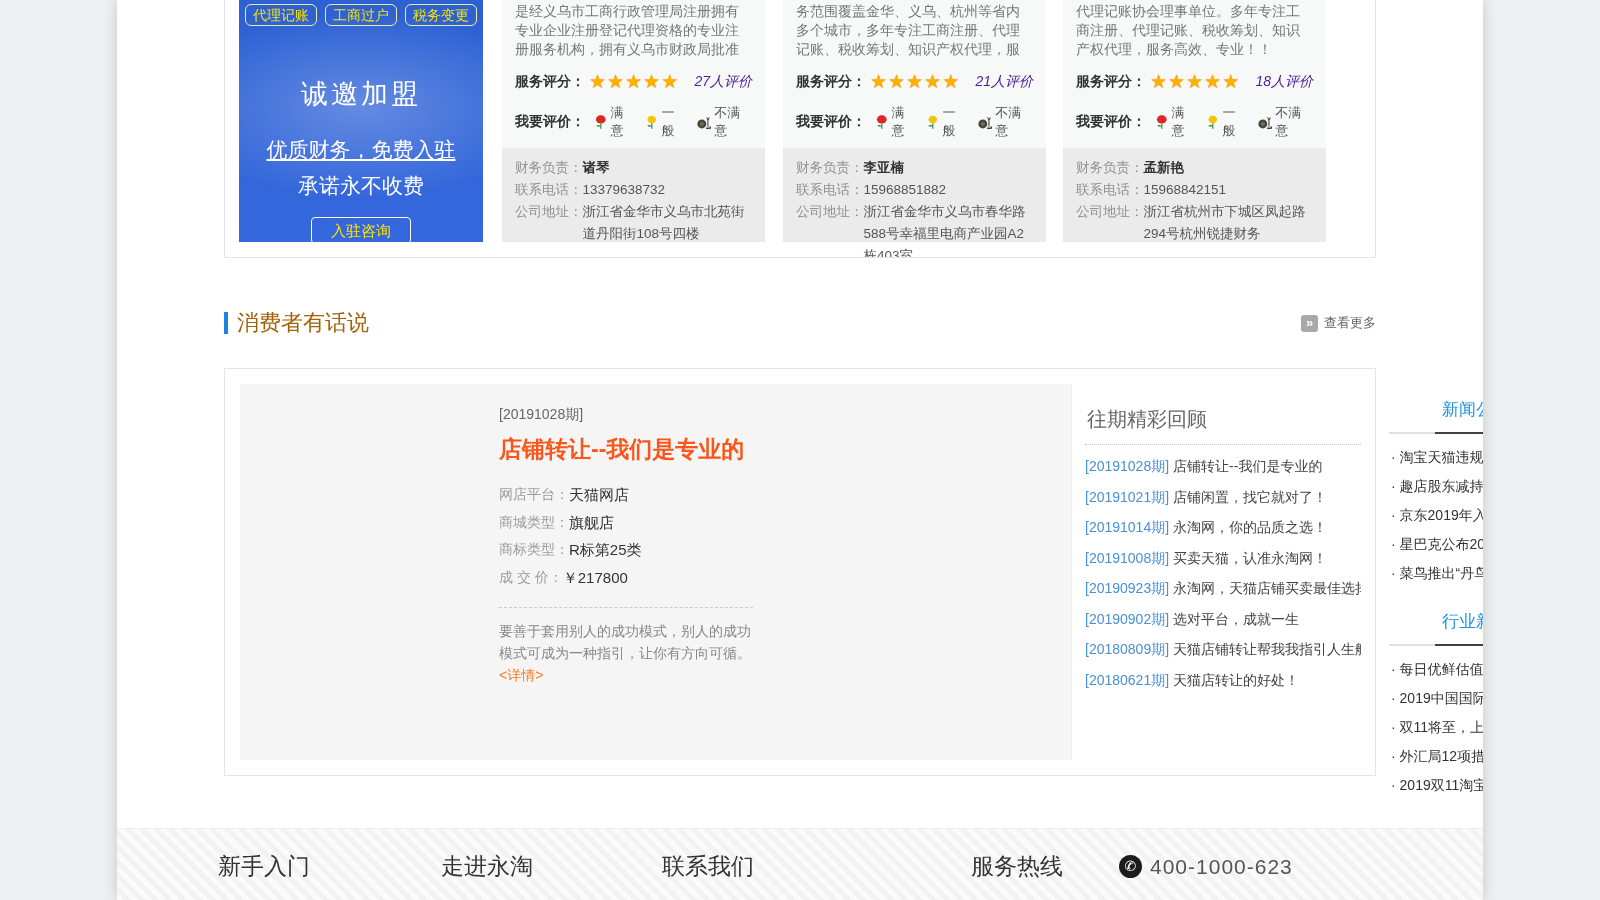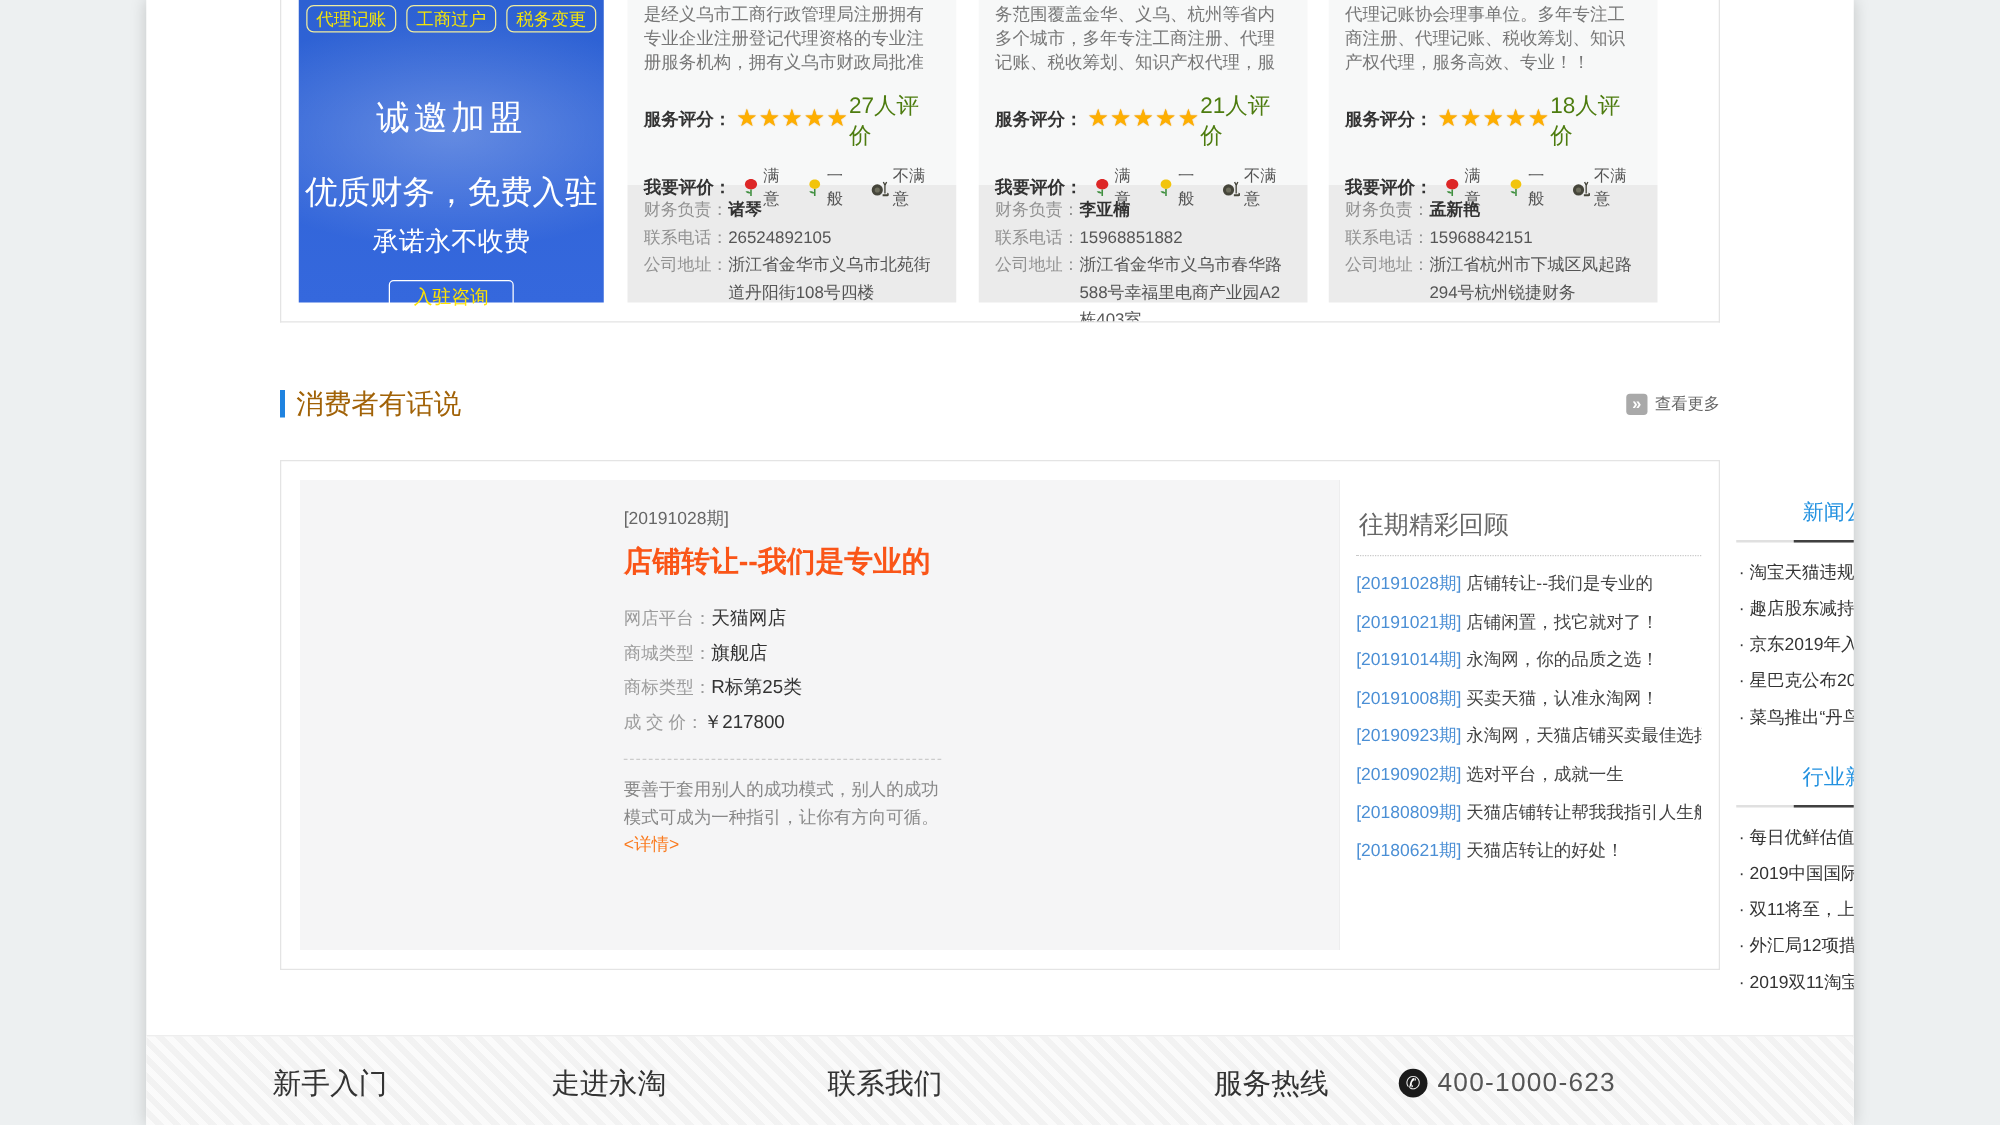--- a/index.html
+++ b/index.html
@@ -8,33 +8,33 @@
   .page { width:1366px; height:900px; margin:0 auto; background:#fff; box-shadow:0 0 12px rgba(0,0,0,.18); position:relative; overflow:hidden; }
   .container { width:1152px; margin:0 auto; }
 
   
   .top-box { border:1px solid #e4e4e4; border-top:none; height:258px; overflow:hidden; display:flex; align-items:flex-start; padding:0 0 16px 14px; background:#fff; }
   .promo { width:244px; height:242px; flex:none; color:#fff; text-align:center;
     background: radial-gradient(130% 62% at 50% 44%, rgba(255,255,255,.25), rgba(255,255,255,0) 62%), linear-gradient(180deg,#2d61d3,#3568dd); }
   .promo-tags { display:flex; justify-content:center; gap:8px; padding-top:4px; }
   .promo-tag { border:1px solid #f0eda0; color:#f4e40a; border-radius:6px; padding:1px 7px; font-size:14px; line-height:18px; }
   .promo-title { font-size:27px; letter-spacing:3px; margin-top:50px; }
-  .promo-line1 { font-size:26px; margin-top:24px; }
+  .promo-line1 { font-size:21px; margin-top:24px;text-decoration:underline; }
   .promo-line2 { font-size:21px; margin-top:8px; }
   .promo-btn { display:block; width:100px; margin:17px auto 0; border:1px solid #fff; border-radius:4px; color:#ffe400; font-size:15px; line-height:25px; cursor:pointer; }
 
   .card { width:263px; flex:none; margin-left:19px; }
   .card:nth-of-type(3){ margin-left:18px; } .card:nth-of-type(4){ margin-left:17px; }
   .card-top { background:#f7f8f8; padding:2px 13px 13px; height:148px; }
   .card-intro { font-size:14px; color:#777; line-height:19px; height:57px; overflow:hidden; }
   .row { display:flex; align-items:center; }
   .score-row { margin-top:13px; }
   .lbl { font-size:14px; font-weight:bold; color:#333; flex:none; }
   .stars { color:#feaf00; font-size:19px; letter-spacing:1px; margin-left:4px; line-height:20px; text-shadow:0 0 1px #e08a00; }
-  .count { margin-left:auto; color:#4d7c0f; font-size:18px; }
+  .count { margin-left:auto; color:#4c1d95; font-size:14px;font-style:italic; }
   .rate-row { margin-top:12px; }
   .opt { display:inline-flex; align-items:center; margin-left:9px; color:#555; font-size:13px; cursor:pointer; }
   .opt svg { margin-right:3px; }
   .card-contact { background:#ebebeb; padding:9px 13px; height:94px; }
   .crow { display:flex; font-size:13.5px; line-height:22px; }
   .clbl { color:#919191; flex:none; }
   .cval { color:#555; }
   .cval.name { color:#333; font-weight:bold; }
 
   
@@ -145,21 +145,21 @@
               </span>
           </div>
         </div>
         <div class="card-contact">
           <div class="crow">
               <span class="clbl">财务负责：</span>
               <span class="cval name">诸琴</span>
             </div>
           <div class="crow">
               <span class="clbl">联系电话：</span>
-              <span class="cval">26524892105</span>
+              <span class="cval">13379638732</span>
             </div>
           <div class="crow">
               <span class="clbl">公司地址：</span>
               <span class="cval">浙江省金华市义乌市北苑街道丹阳街108号四楼</span>
             </div>
         </div>
       </div>
 
       <div class="card">
         <div class="card-top">

